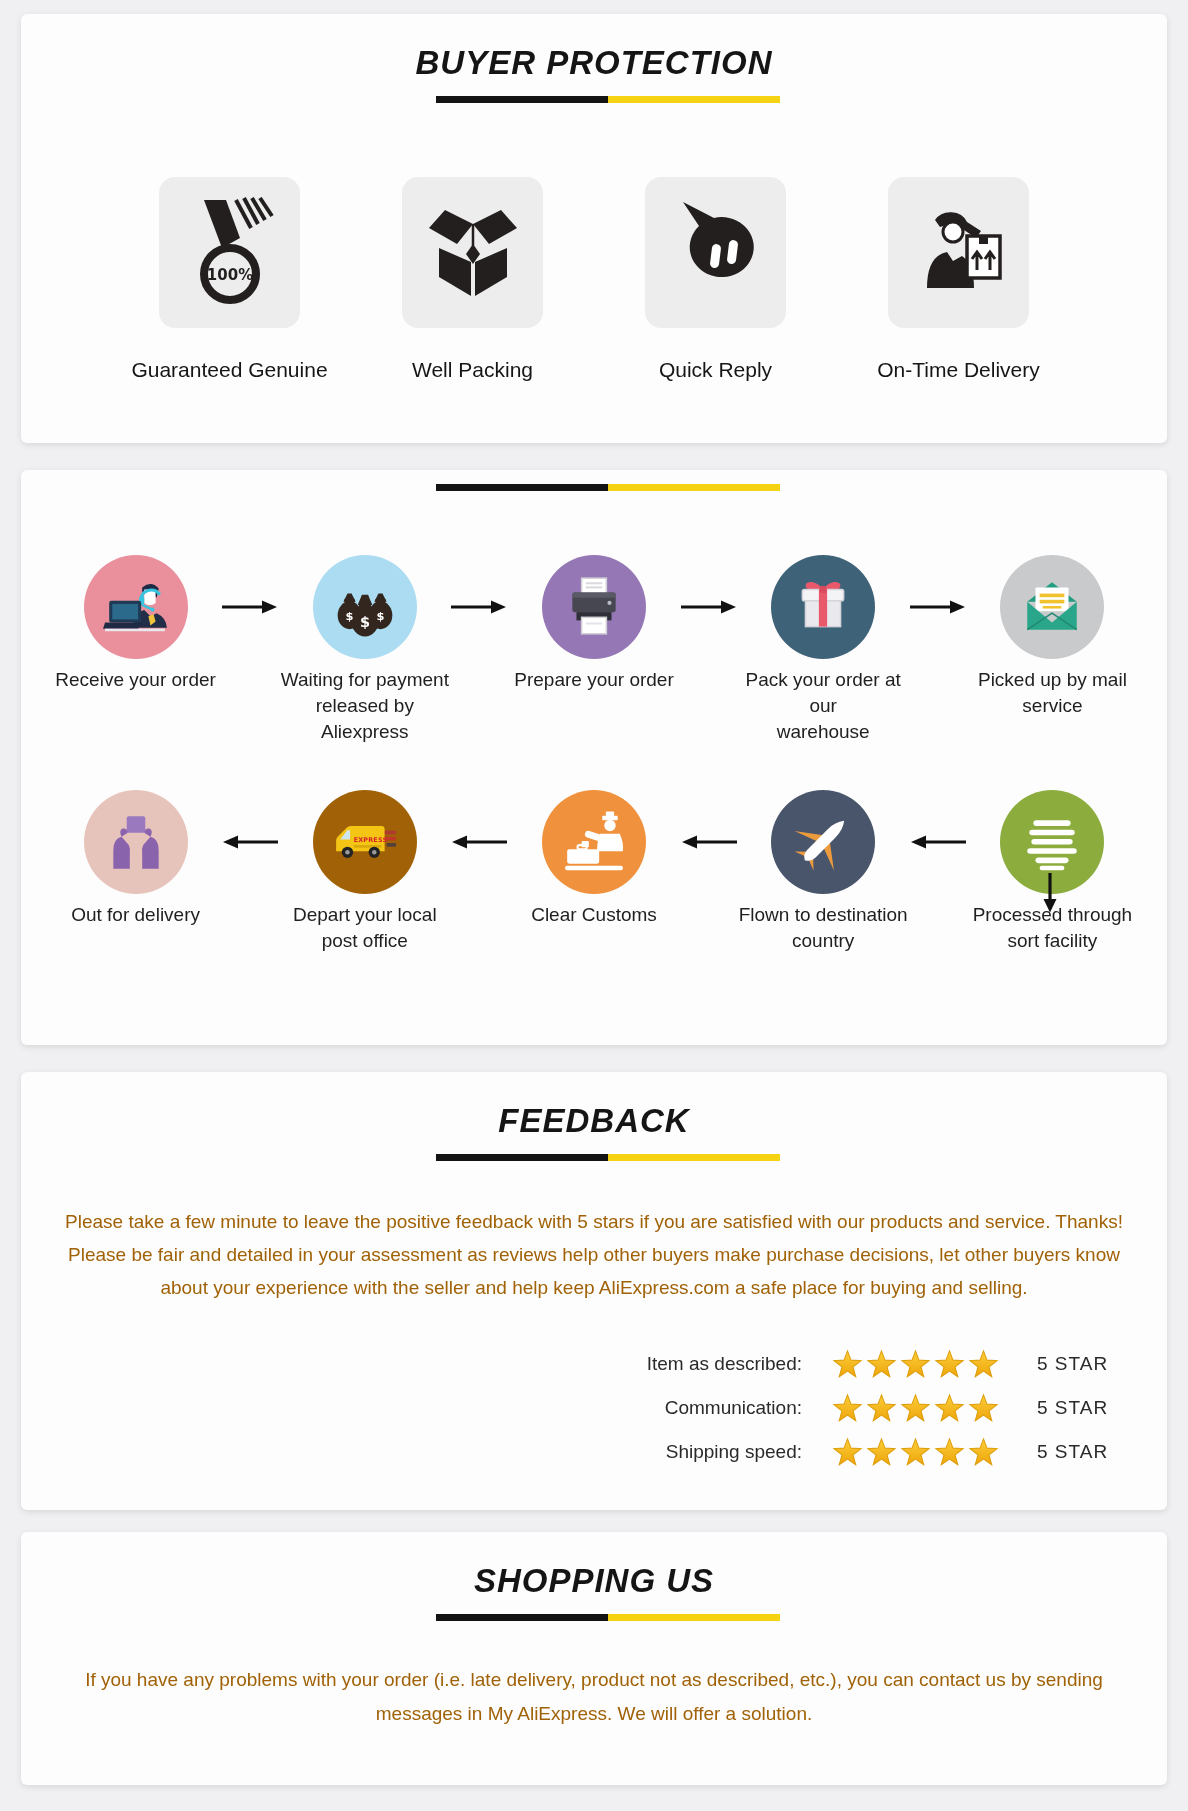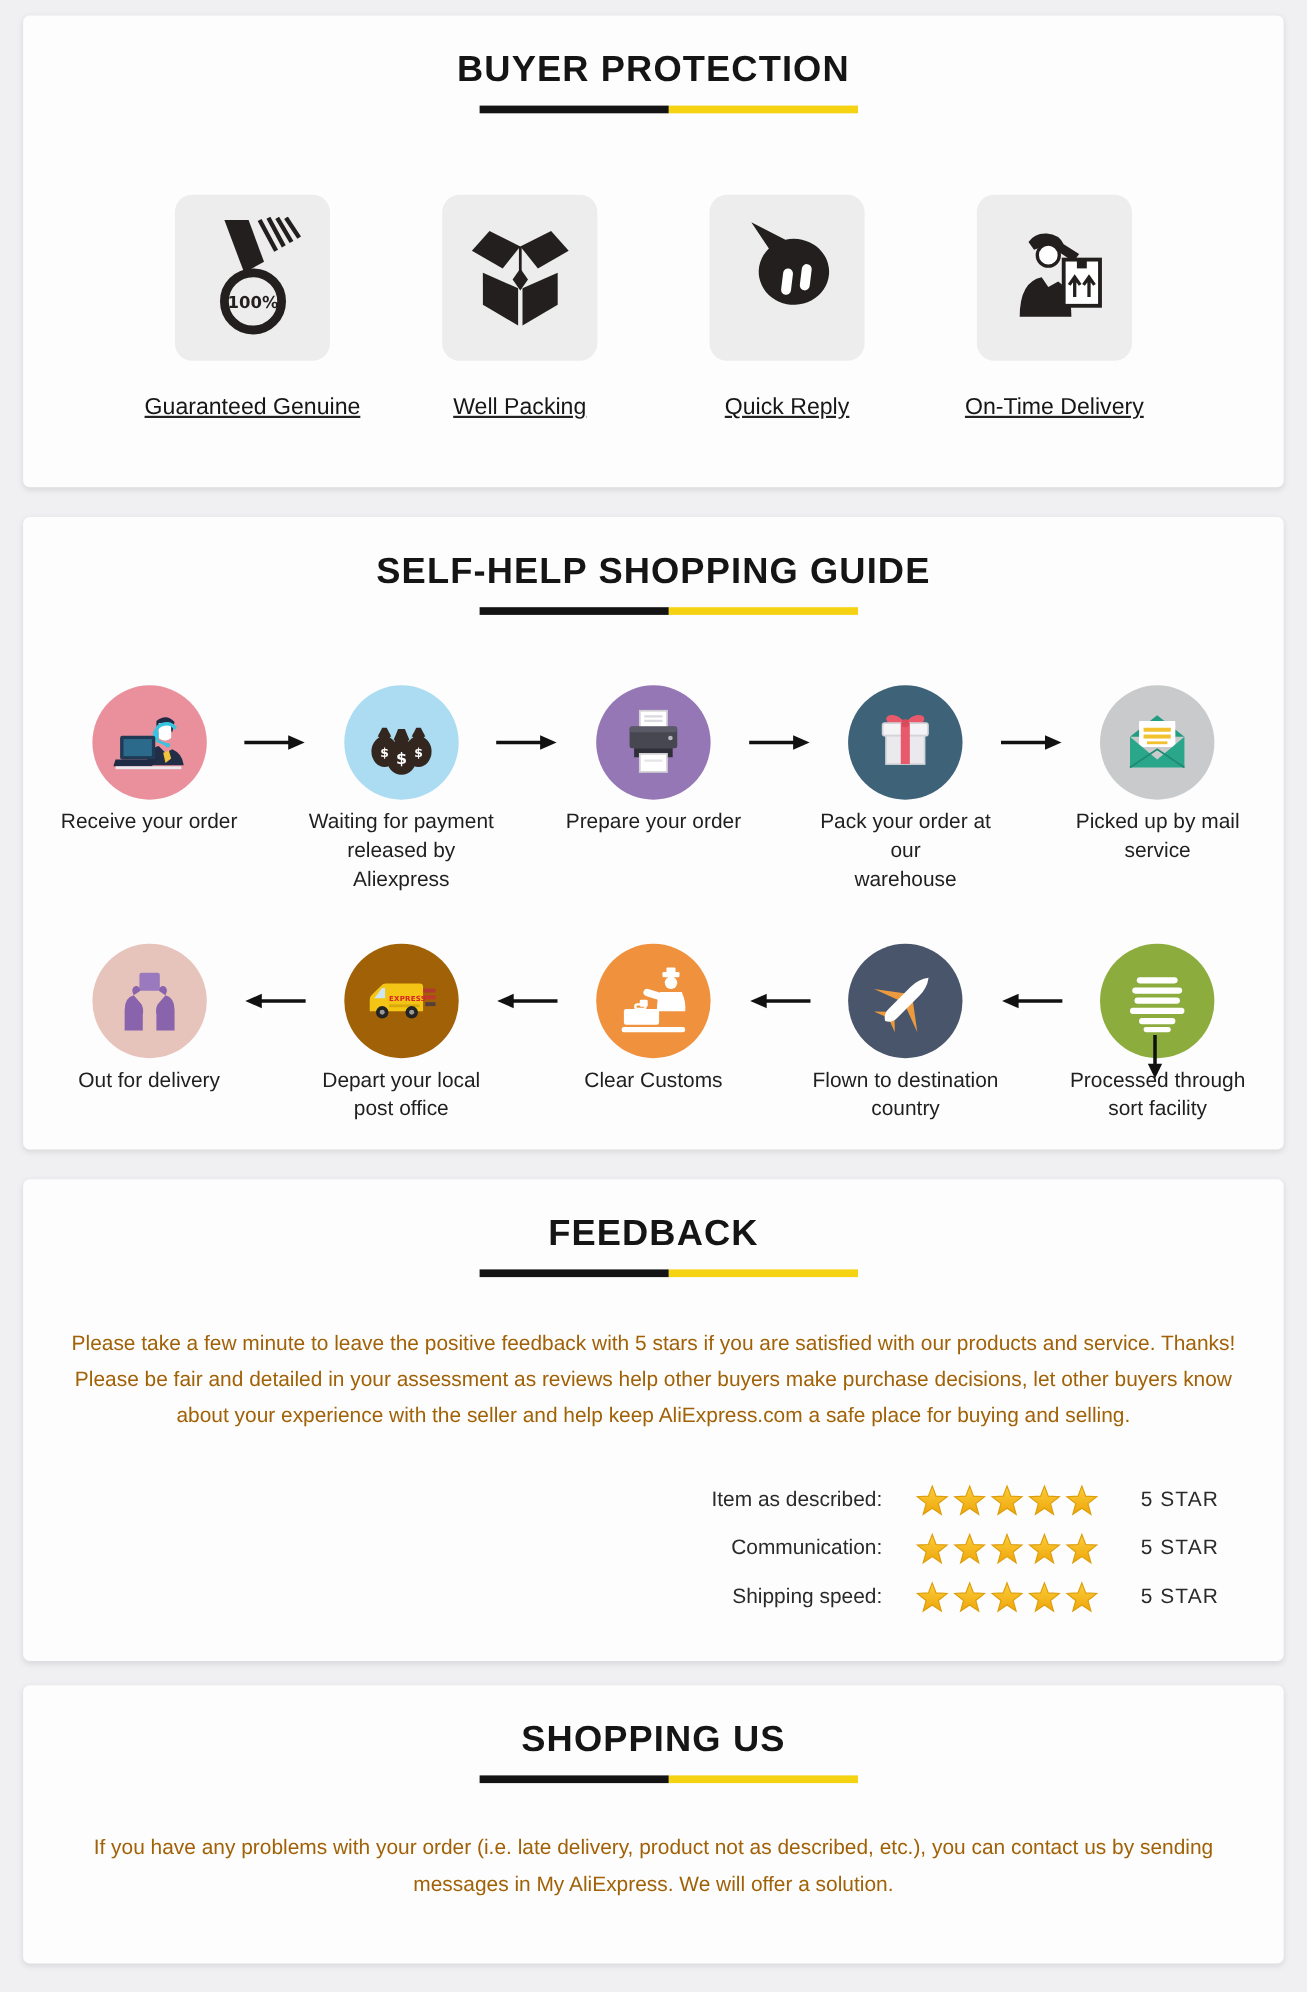--- a/index.html
+++ b/index.html
@@ -16,31 +16,31 @@
     background:#fdfdfd;border-radius:6px;
     box-shadow:0 2px 6px rgba(0,0,0,.10);
   }
   #card-protection{top:14px;height:429px;}
   #card-guide{top:470px;height:575px;}
   #card-feedback{top:1072px;height:438px;}
   #card-contact{top:1532px;height:253px;}
 
   .section-title{
     margin:30px 0 0 0;text-align:center;
-    font-size:33px;font-weight:bold;letter-spacing:1px;color:#151515;
+    font-size:33px;font-weight:bold;letter-spacing:1px;color:#151515;font-style:italic;
   }
   .divider{
     width:344px;height:7px;margin:14px auto 0 auto;
     display:flex;transform:translateX(14px);
   }
   .divider .d-black{width:50%;height:100%;background:#141414;}
   .divider .d-yellow{width:50%;height:100%;background:#F5D312;}
 
   
-  .protect-row{display:flex;justify-content:space-between;padding:0 96px;margin-top:74px;text-decoration:underline;}
+  .protect-row{display:flex;justify-content:space-between;padding:0 96px;margin-top:74px;}
   .protect-item{width:225px;display:flex;flex-direction:column;align-items:center;}
   .tile{
     width:141px;height:151px;border-radius:16px;background:#ededee;
     display:flex;align-items:center;justify-content:center;
   }
   .protect-label{margin-top:30px;font-size:21px;color:#161616;text-align:center;}
 
   
   .flow{position:relative;}
   .flow-row{display:flex;justify-content:space-between;align-items:flex-start;padding:0 28px;}
@@ -150,21 +150,20 @@
           </g>
         </svg>
       </div>
       <div class="protect-label">On-Time Delivery</div>
     </div>
 
   </div>
 </section>
 
 <section class="card" id="card-guide">
-  <h2 class="section-title">SELF-HELP SHOPPING GUIDE</h2>
   <div class="divider">
       <span class="d-black"></span>
       <span class="d-yellow"></span>
     </div>
 
   <div class="flow">
 
     <div class="flow-row flow-row1">
 
       <div class="flow-step">

